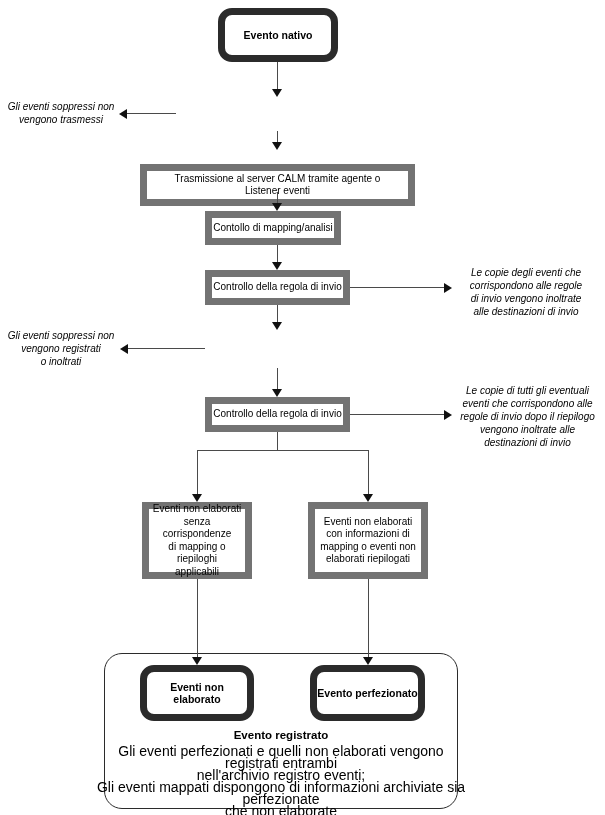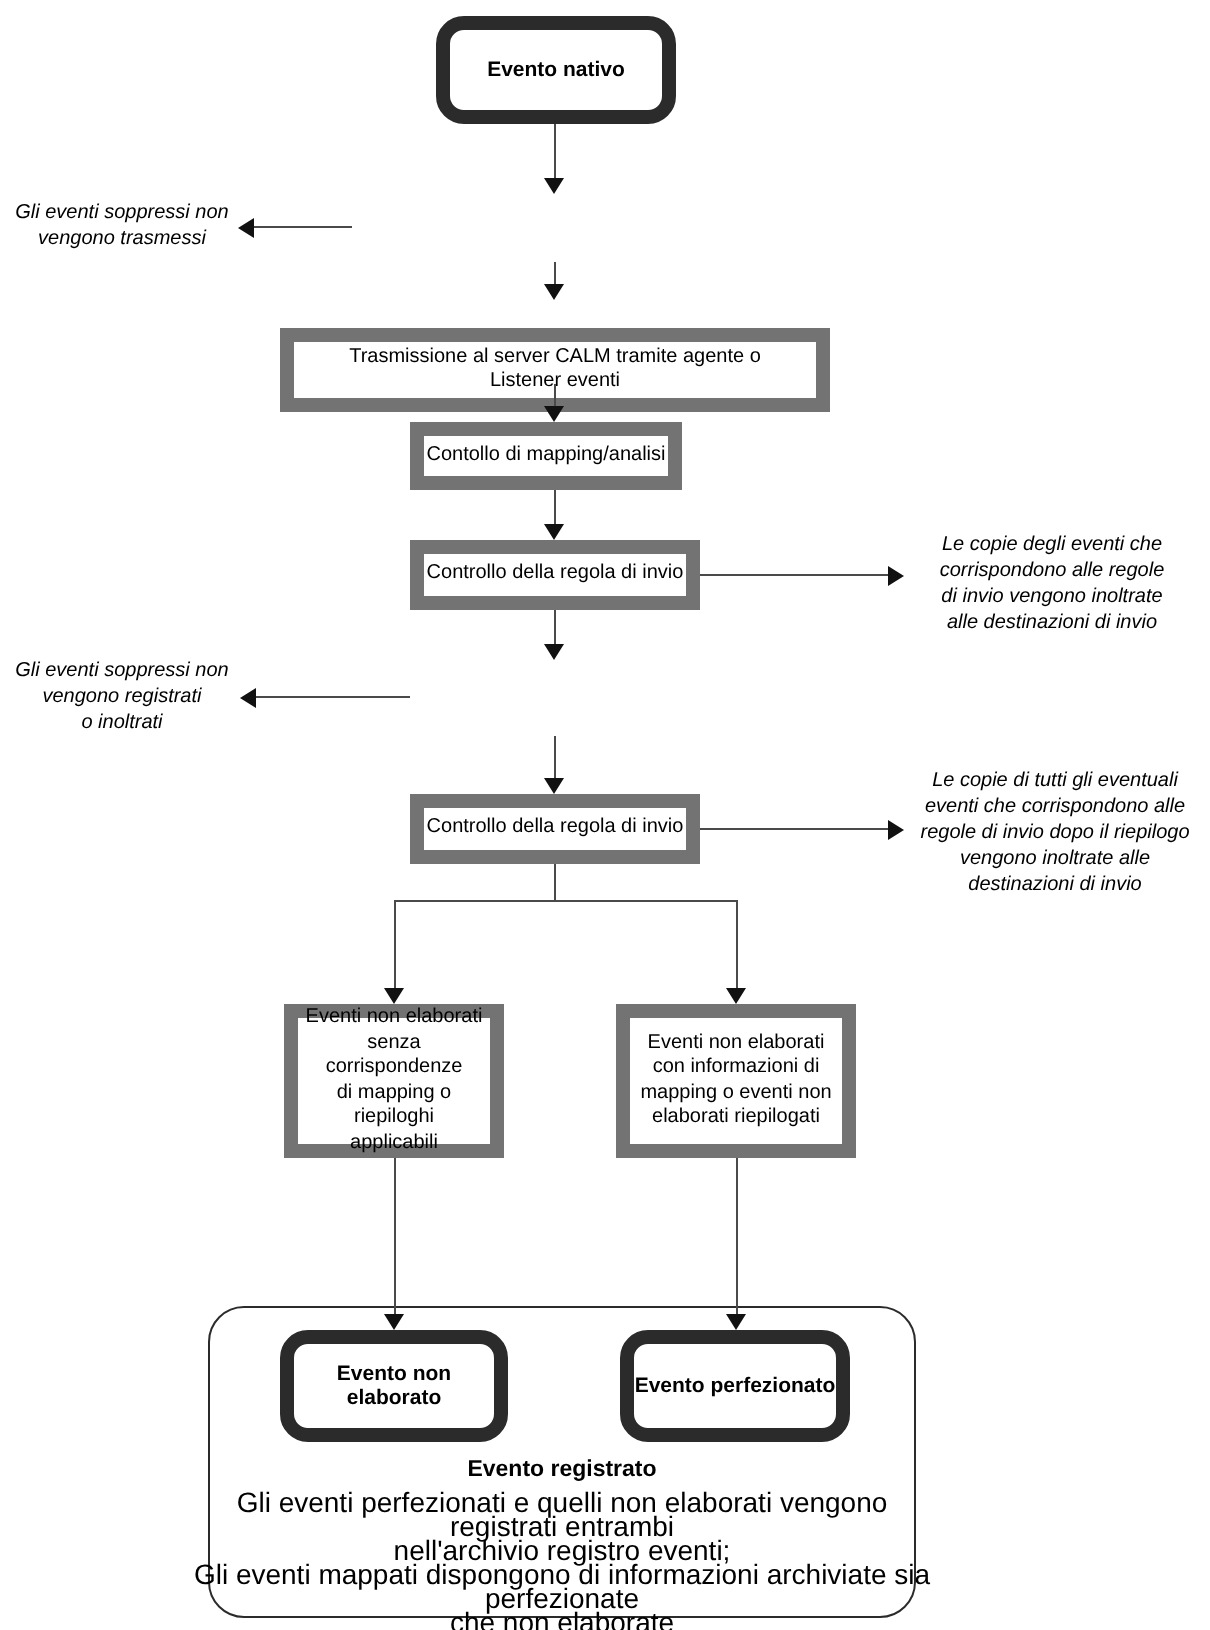--- a/index.html
+++ b/index.html
@@ -111,21 +111,21 @@
 mapping o eventi non
 elaborati riepilogati</div>
 
   <div class="vline" style="left:197px;top:579px;height:78px;"></div>
   <div class="ah down" style="left:192px;top:657px;"></div>
   <div class="vline" style="left:368px;top:579px;height:78px;"></div>
   <div class="ah down" style="left:363px;top:657px;"></div>
 
   <div class="container-box" style="left:104px;top:653px;width:354px;height:156px;"></div>
 
-  <div class="node round" style="left:140px;top:665px;width:114px;height:56px;">Evento non elaborato</div>
+  <div class="node round" style="left:140px;top:665px;width:114px;height:56px;">Eventi non elaborato</div>
   <div class="node round" style="left:310px;top:665px;width:115px;height:56px;">Evento perfezionato</div>
 
   <div class="big-title" style="left:104px;top:729px;width:354px;">Evento registrato</div>
   <div class="big-para" style="left:91px;top:745px;width:380px;">Gli eventi perfezionati e quelli non elaborati vengono registrati entrambi
 nell'archivio registro eventi;
 Gli eventi mappati dispongono di informazioni archiviate sia perfezionate
 che non elaborate
 Gli eventi riepilogati dispongono solo di informazioni archiviate perfezionate</div>
 
 </div>

